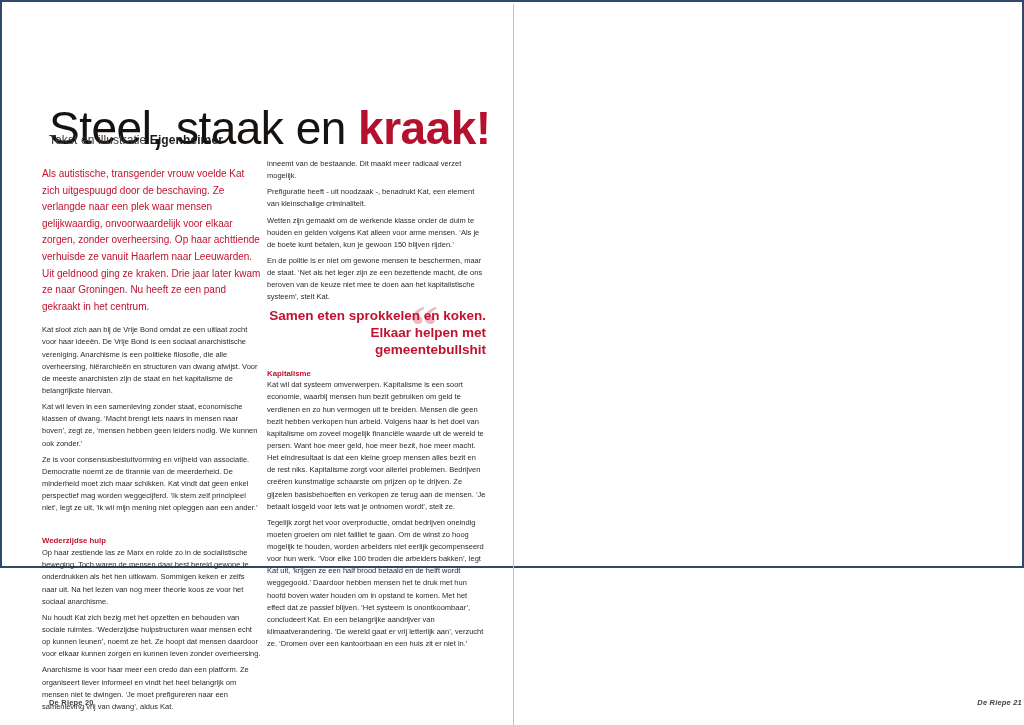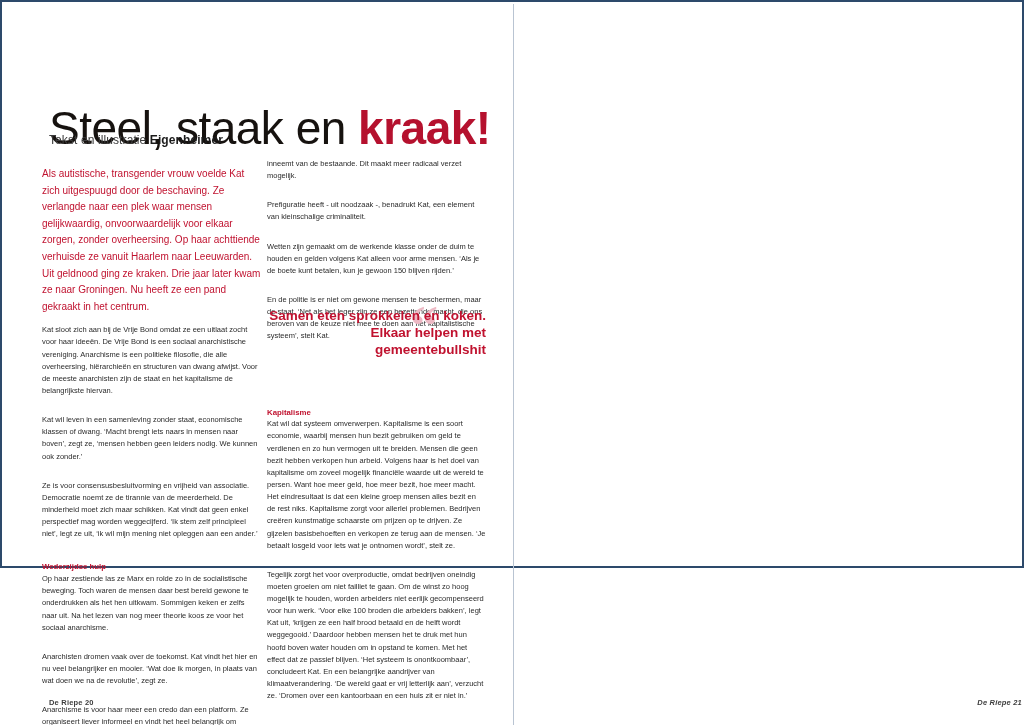--- a/index.html
+++ b/index.html
@@ -44,21 +44,21 @@
   .byline b{font-weight:700;color:#1b1b1b;}
 
   .col{
     position:absolute;
     font-size:7.5px;
     line-height:1.62;
     color:#2b2b2b;
     text-align:left;
   }
   .col p{margin:0;}
-  .col p + p{margin-top:17px;}
+  .col p + p{margin-top:4px;}
   .col .gap{height:9px;}
   .col .intro{
     color:#c0122f;
     font-weight:400;
     font-size:10px;
     line-height:1.66;
   }
   .col h3{
     margin:0;
     color:#c0122f;
@@ -114,21 +114,21 @@
     <div class="byline"><span>Tekst en illustratie </span><b>Eigenheimer</b></div>
 
     <div class="col" id="col1">
       <p class="intro">Als autistische, transgender vrouw voelde Kat zich uitgespuugd door de beschaving. Ze verlangde naar een plek waar mensen gelijkwaardig, onvoorwaardelijk voor elkaar zorgen, zonder overheersing. Op haar achttiende verhuisde ze vanuit Haarlem naar Leeuwarden. Uit geldnood ging ze kraken. Drie jaar later kwam ze naar Groningen. Nu heeft ze een pand gekraakt in het centrum.</p>
       <div class="gap"></div>
       <p>Kat sloot zich aan bij de Vrije Bond omdat ze een uitlaat zocht voor haar ideeën. De Vrije Bond is een sociaal anarchistische vereniging. Anarchisme is een politieke filosofie, die alle overheersing, hiërarchieën en structuren van dwang afwijst. Voor de meeste anarchisten zijn de staat en het kapitalisme de belangrijkste hiervan.</p>
       <p>Kat wil leven in een samenleving zonder staat, economische klassen of dwang. ‘Macht brengt iets naars in mensen naar boven’, zegt ze, ‘mensen hebben geen leiders nodig. We kunnen ook zonder.’</p>
       <p>Ze is voor consensusbesluitvorming en vrijheid van associatie. Democratie noemt ze de tirannie van de meerderheid. De minderheid moet zich maar schikken. Kat vindt dat geen enkel perspectief mag worden weggecijferd. ‘Ik stem zelf principieel niet’, legt ze uit, ‘ik wil mijn mening niet opleggen aan een ander.’</p>
       <h3 class="sec">Wederzijdse hulp</h3>
       <p>Op haar zestiende las ze Marx en rolde zo in de socialistische beweging. Toch waren de mensen daar best bereid gewone te onderdrukken als het hen uitkwam. Sommigen keken er zelfs naar uit. Na het lezen van nog meer theorie koos ze voor het sociaal anarchisme.</p>
-      <p>Anarchisten dromen vaak over de toekomst. Kat vindt het hier en nu veel belangrijker en mooier. ‘Wat doe ik morgen, in plaats van wat doen we na de revolutie’, zegt ze.</p>
+      <p>Nu houdt Kat zich bezig met het opzetten en behouden van sociale ruimtes. ‘Wederzijdse hulpstructuren waar mensen echt op kunnen leunen’, noemt ze het. Ze hoopt dat mensen daardoor voor elkaar kunnen zorgen en kunnen leven zonder overheersing.</p>
       <p>Anarchisme is voor haar meer een credo dan een platform. Ze organiseert liever informeel en vindt het heel belangrijk om mensen niet te dwingen. ‘Je moet prefigureren naar een samenleving vrij van dwang’, aldus Kat.</p>
       <h3 class="sec">Prefiguratie</h3>
       <p>Prefiguratie is activisme op basis van principes. Het tegenovergestelde van het doel heiligt de middelen. Door de nieuwe wereld te bouwen in de schaduw van de oude, vormt zich een alternatieve samenleving die langzaam de plaats</p>
     </div>
 
     <div class="col" id="col2">
       <p>inneemt van de bestaande. Dit maakt meer radicaal verzet mogelijk.</p>
       <p>Prefiguratie heeft - uit noodzaak -, benadrukt Kat, een element van kleinschalige criminaliteit.</p>
       <p>Wetten zijn gemaakt om de werkende klasse onder de duim te houden en gelden volgens Kat alleen voor arme mensen. ‘Als je de boete kunt betalen, kun je gewoon 150 blijven rijden.’</p>
       <p>En de politie is er niet om gewone mensen te beschermen, maar de staat. ‘Net als het leger zijn ze een bezettende macht, die ons beroven van de keuze niet mee te doen aan het kapitalistische systeem’, stelt Kat.</p>

